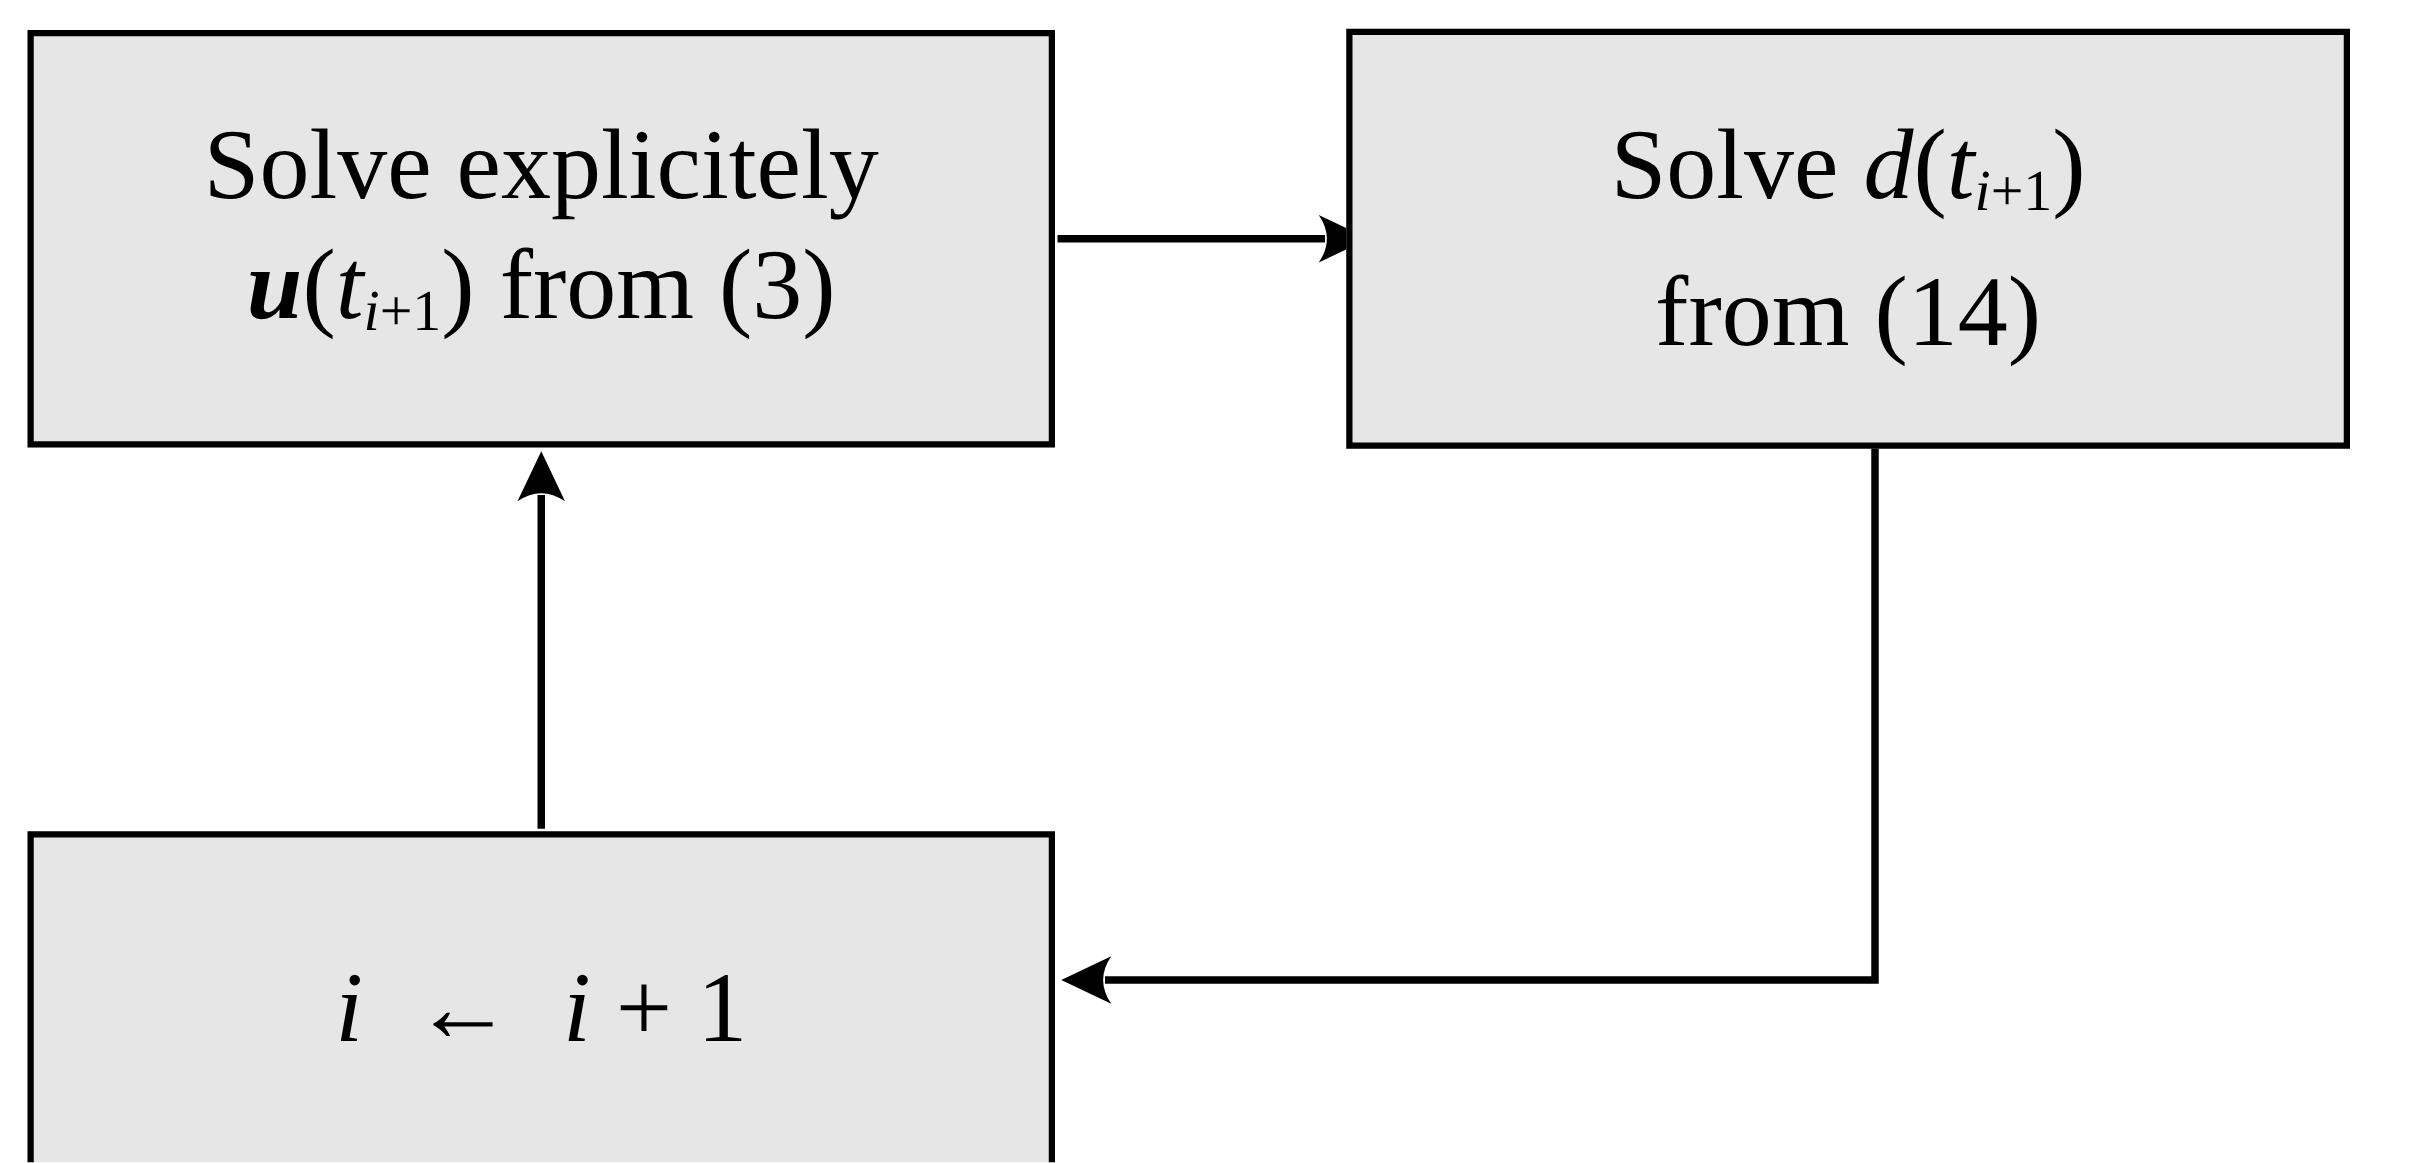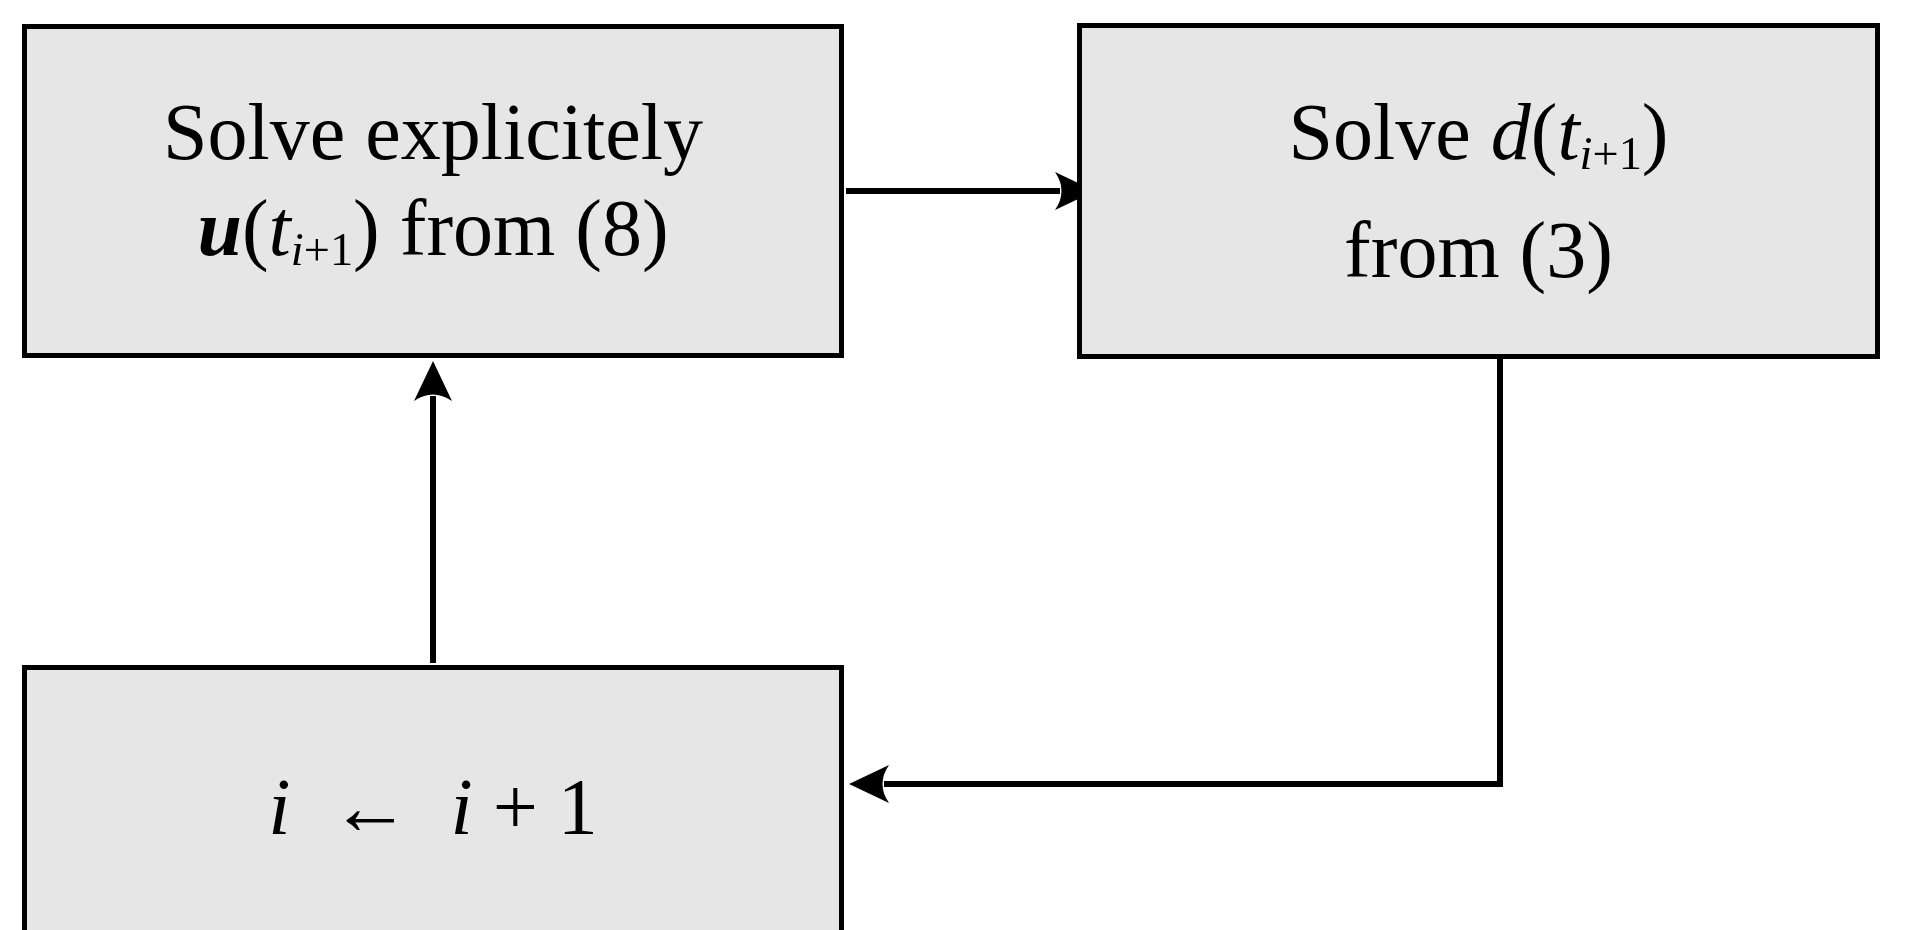--- a/index.html
+++ b/index.html
@@ -65,25 +65,25 @@
     </g>
 
     <g>
       <line x1="433" y1="663" x2="433" y2="396" stroke="#000000" stroke-width="6"></line>
       <path d="M433,361 L414,401 Q433,388 452,401 Z" fill="#000000"></path>
     </g>
   </svg>
 
   <div class="box" id="box-solve-u">
     <div class="bline"><span class="rm">Solve explicitely</span></div>
-    <div class="bline"><span class="bi">u</span><span class="rm">(</span><span class="it">t</span><span class="sub it">i</span><span class="sub rm">+1</span><span class="rm">) from (8)</span></div>
+    <div class="bline"><span class="bi">u</span><span class="rm">(</span><span class="it">t</span><span class="sub it">i</span><span class="sub rm">+1</span><span class="rm">) from (3)</span></div>
   </div>
 
   <div class="box" id="box-solve-d">
     <div class="bline"><span class="rm">Solve </span><span class="it">d</span><span class="rm">(</span><span class="it">t</span><span class="sub it">i</span><span class="sub rm">+1</span><span class="rm">)</span></div>
-    <div class="bline"><span class="rm">from (3)</span></div>
+    <div class="bline"><span class="rm">from (14)</span></div>
   </div>
 
   <div class="box" id="box-increment">
     <div class="bline"><span class="it">i</span><span class="rm">  ←  </span><span class="it">i</span><span class="rm"> + 1</span></div>
   </div>
 
 </div>
 
 </body></html>

